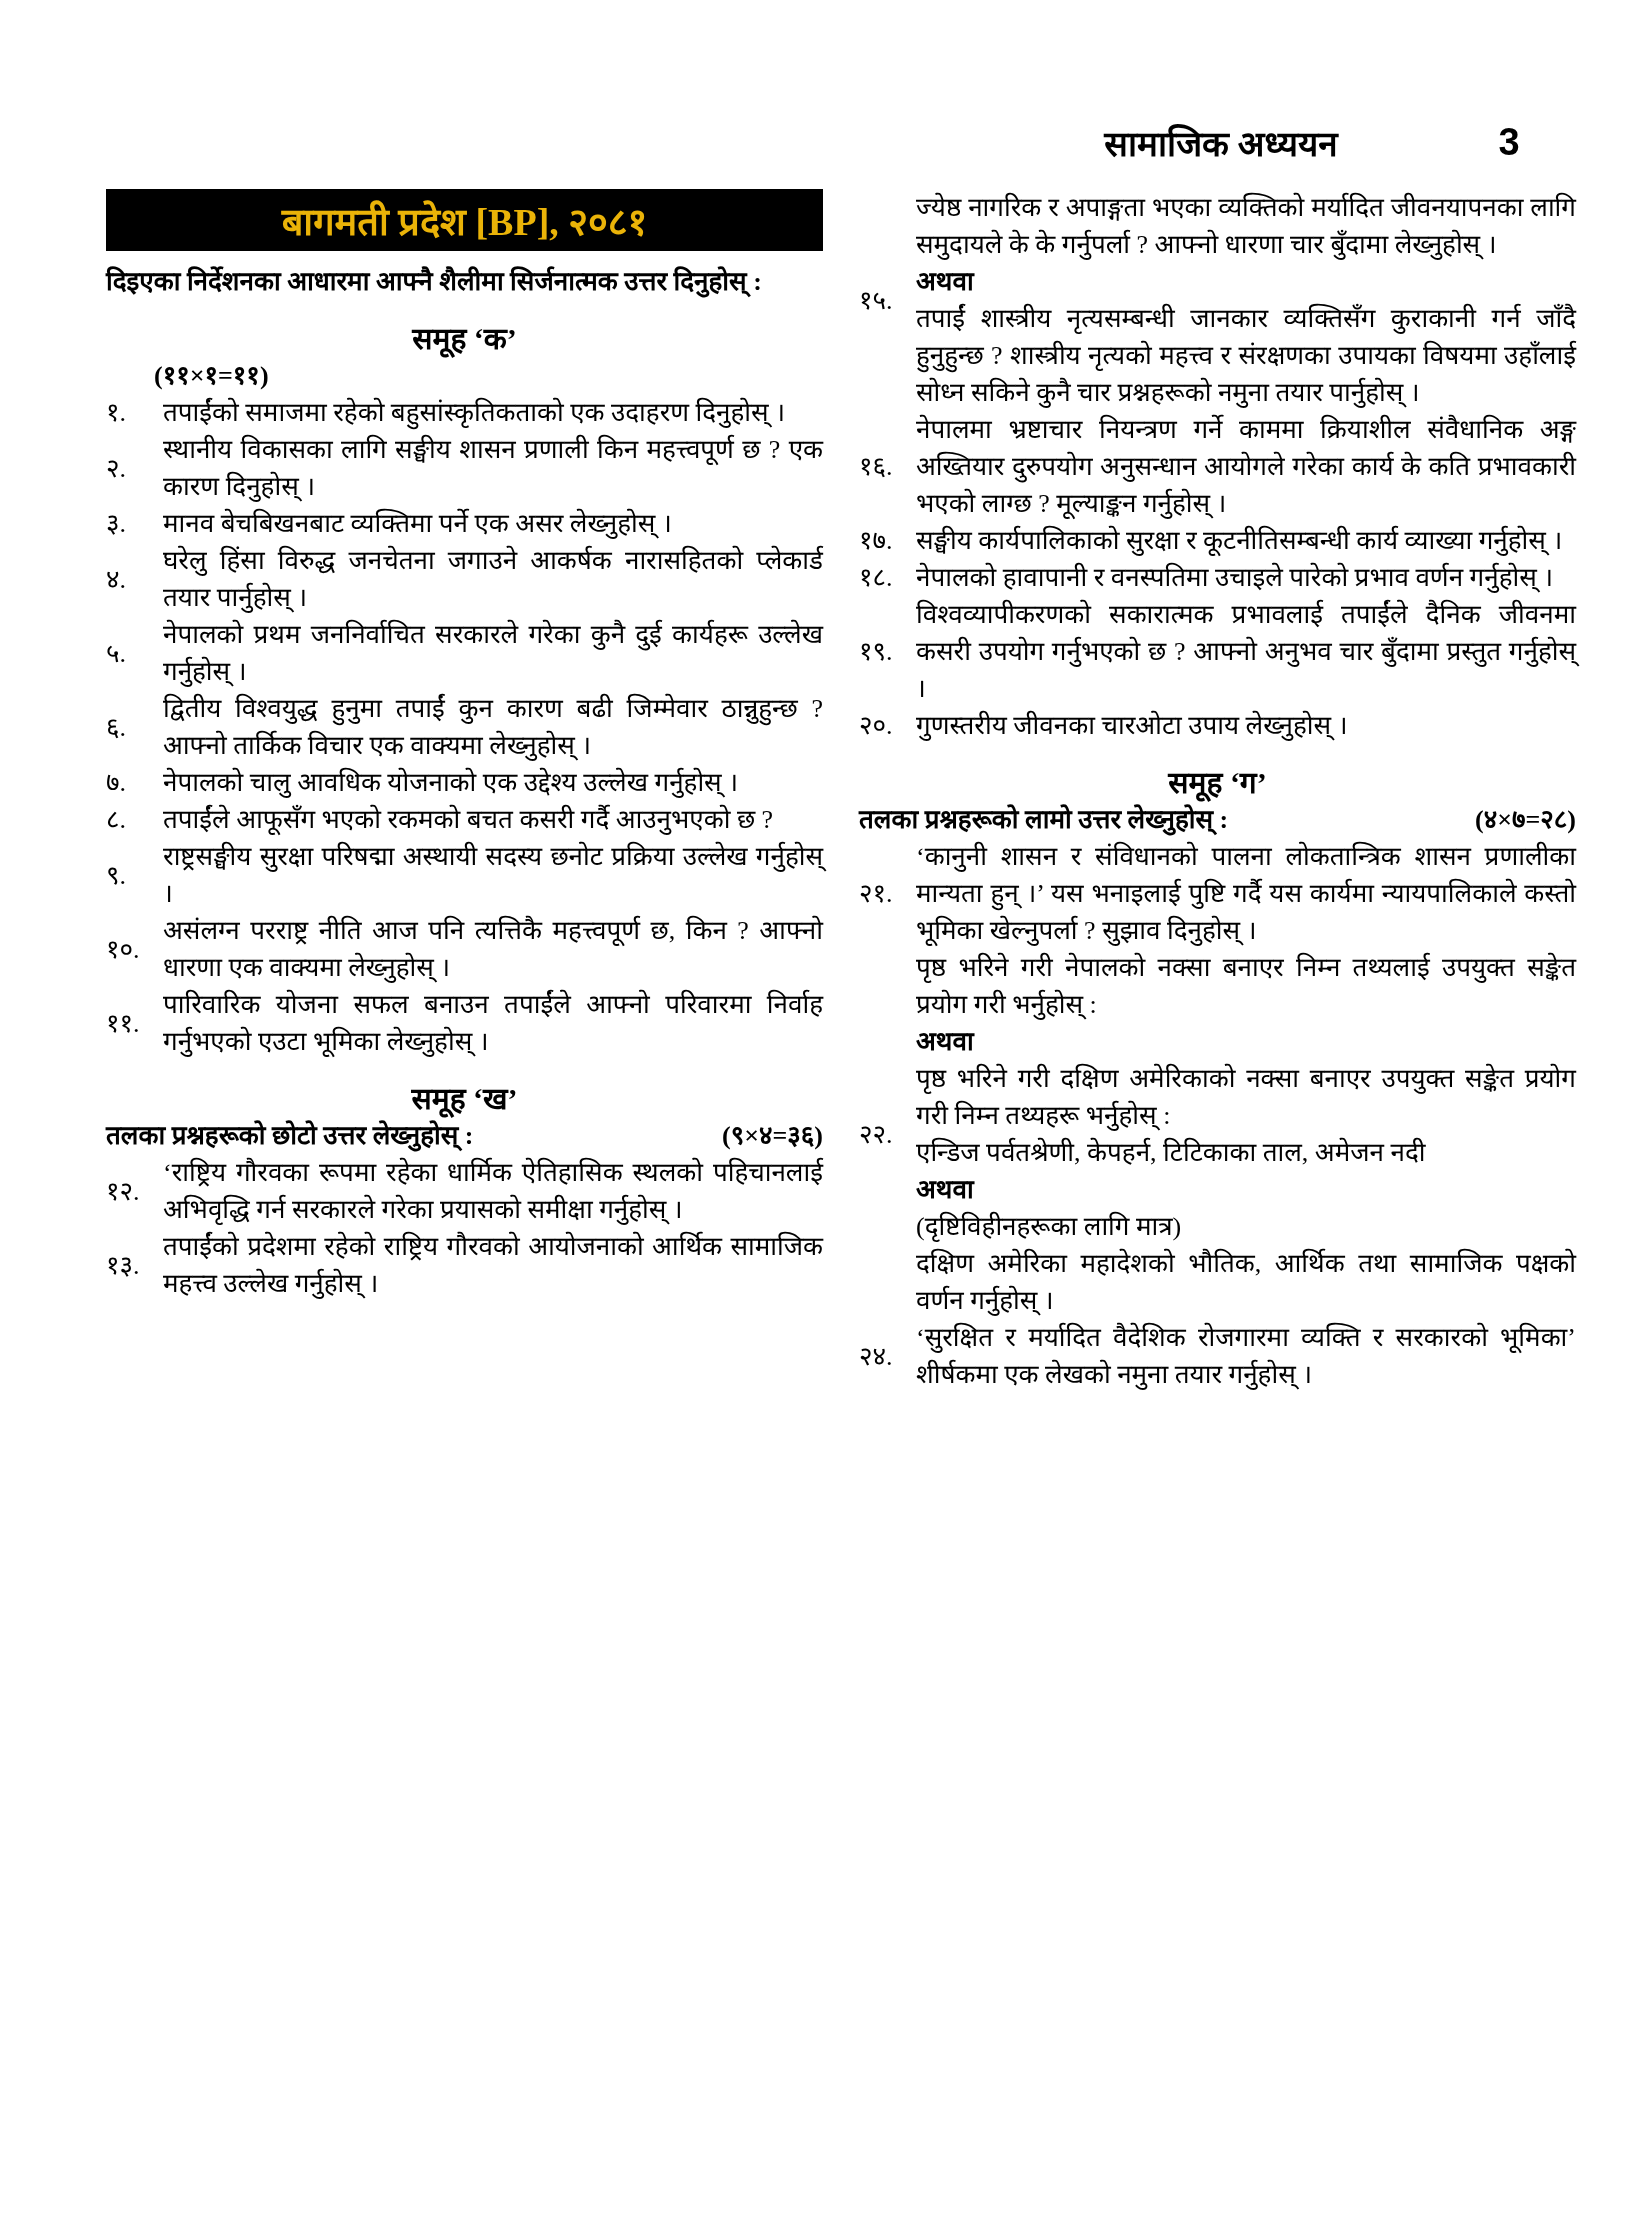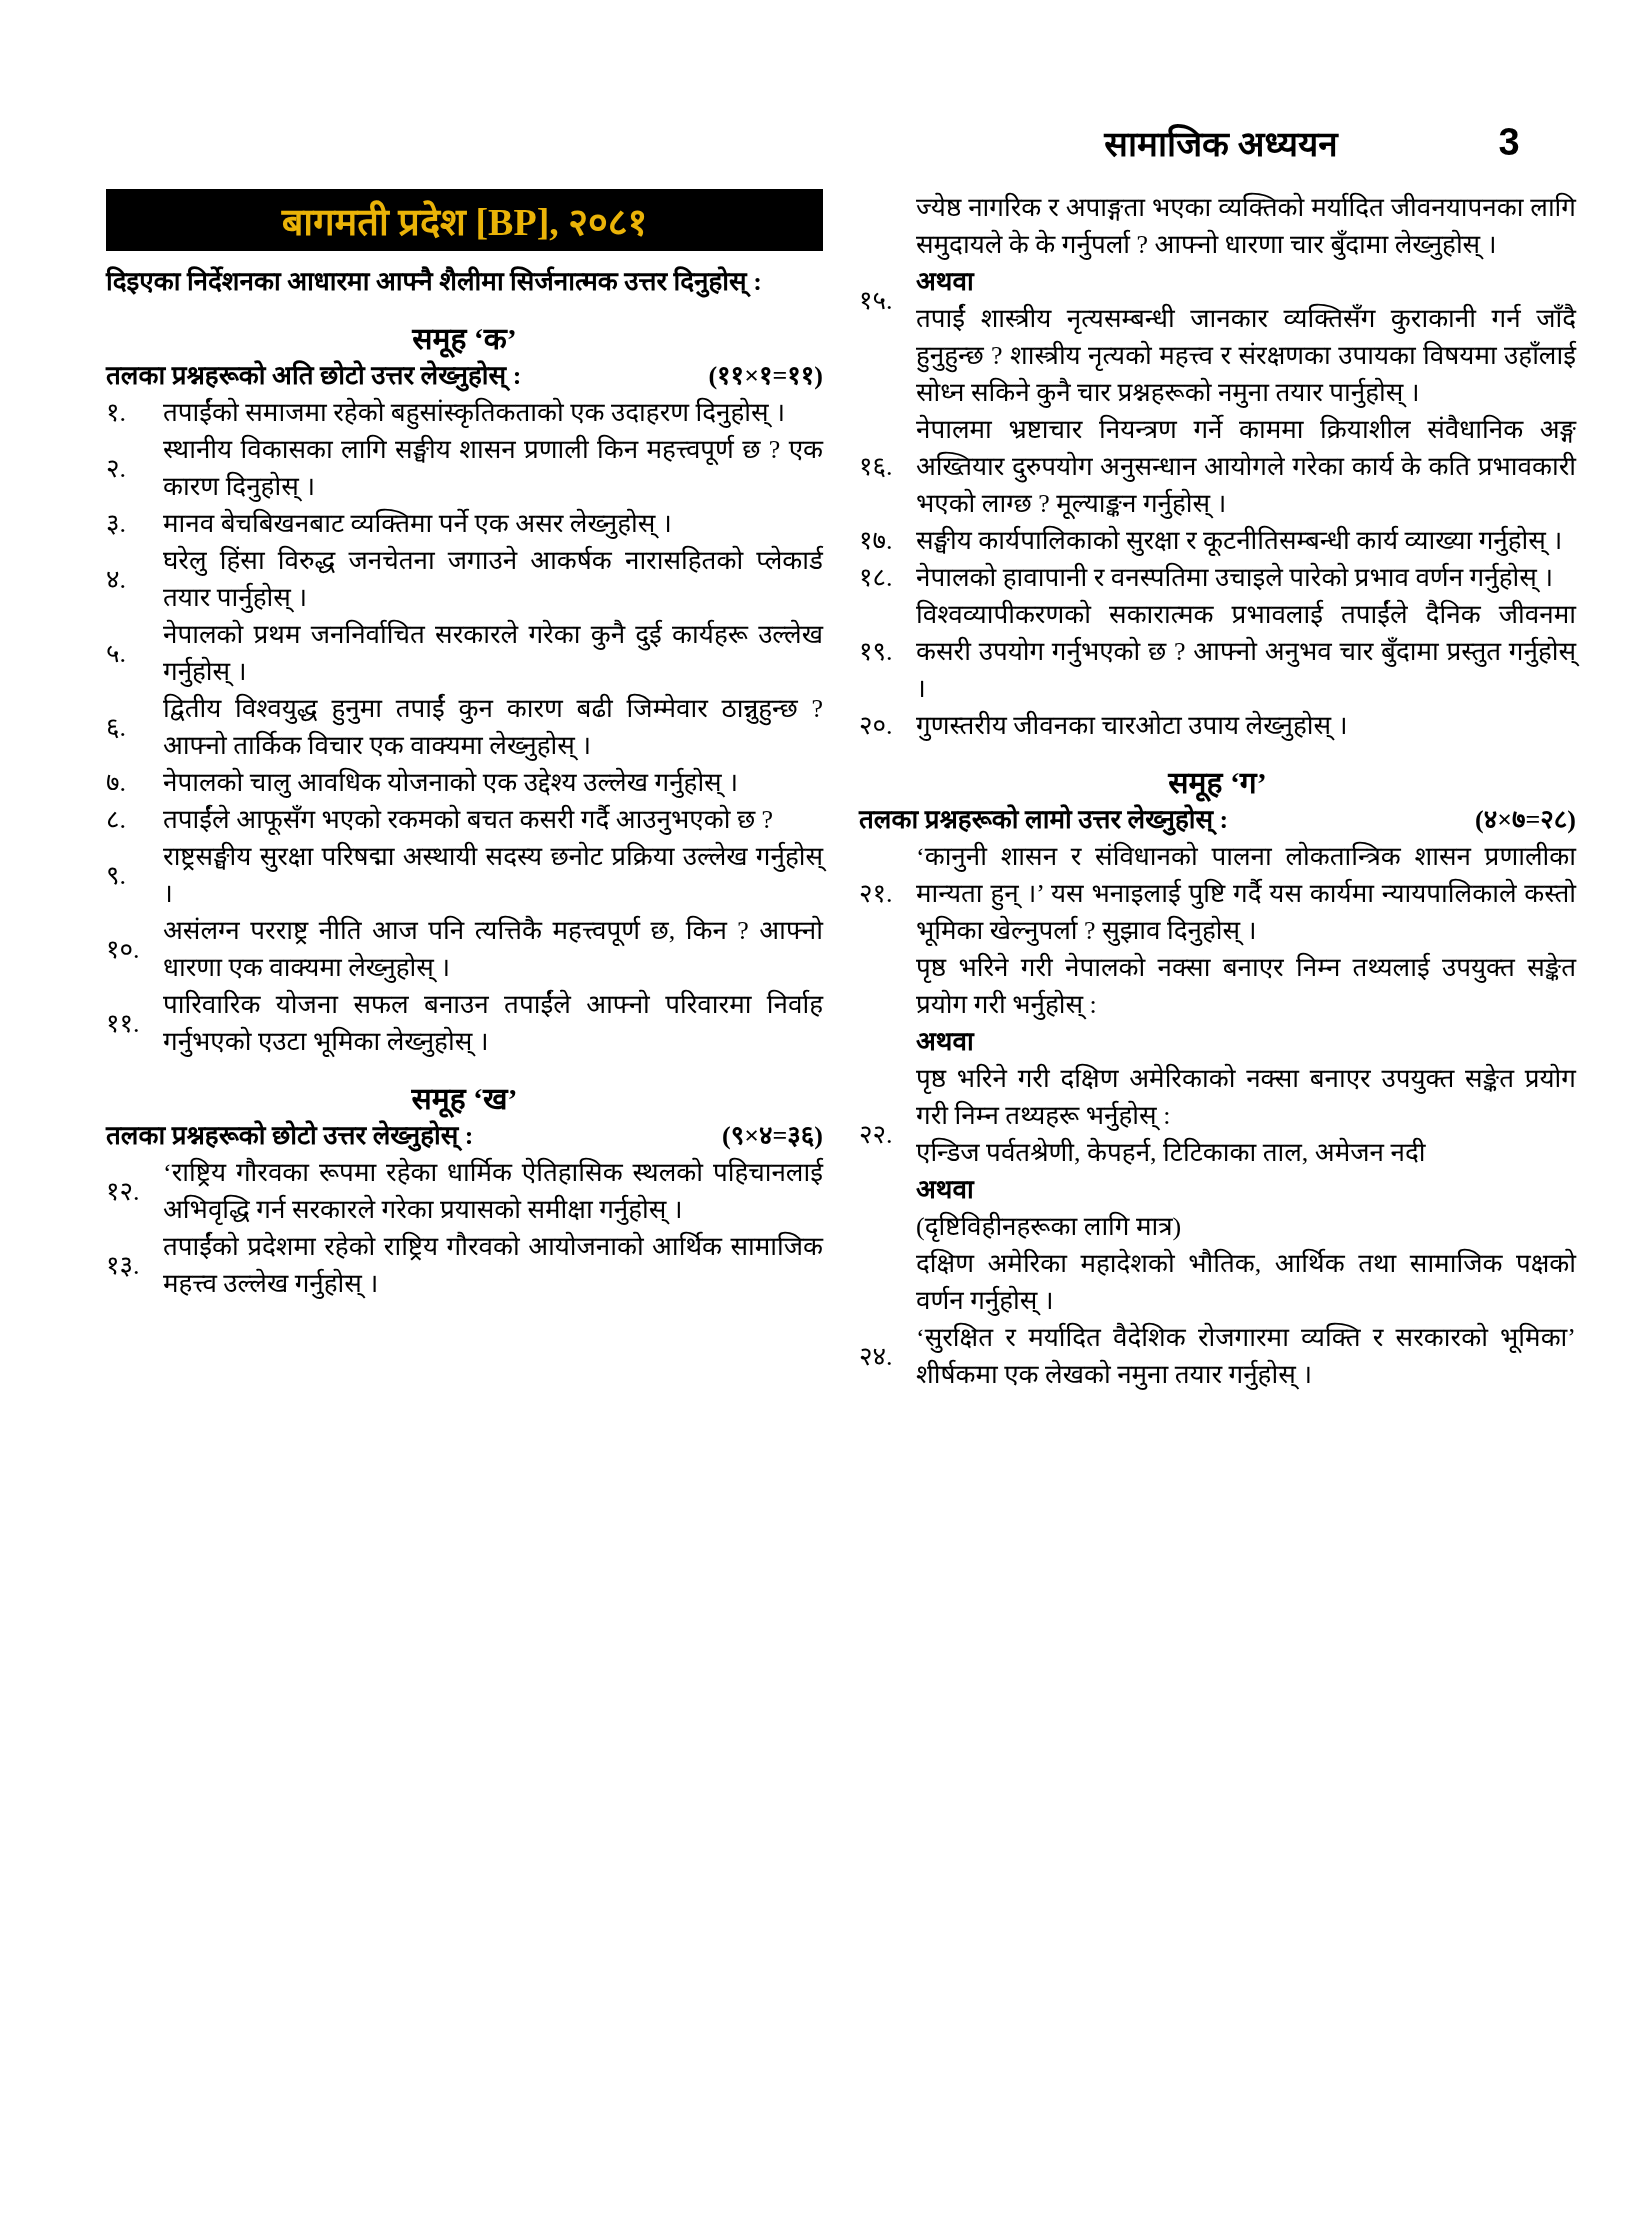--- a/index.html
+++ b/index.html
@@ -63,21 +63,20 @@
   <div class="hdr-subject">सामाजिक अध्ययन</div>
   <div class="hdr-page-num">3</div>
   <div class="columns">
     <div class="col" id="col-left">
         <div class="banner">
           <span>बागमती प्रदेश [BP], २०८१</span>
         </div>
         <div class="intro">दिइएका निर्देशनका आधारमा आफ्नै शैलीमा सिर्जनात्मक उत्तर दिनुहोस् :</div>
         <div class="sec-title">समूह ‘क’</div>
         <div class="instr">
-          <span class="instr-label">तलका प्रश्नहरूको अति छोटो उत्तर लेख्नुहोस् :</span>
           <span class="instr-marks">(११×१=११)</span>
         </div>
         <div class="q">
           <div class="qnum">१.</div>
           <div class="qbody">
             <div class="qline">तपाईंको समाजमा रहेको बहुसांस्कृतिकताको एक उदाहरण दिनुहोस् ।</div>
           </div>
         </div>
         <div class="q">
           <div class="qnum">२.</div>

